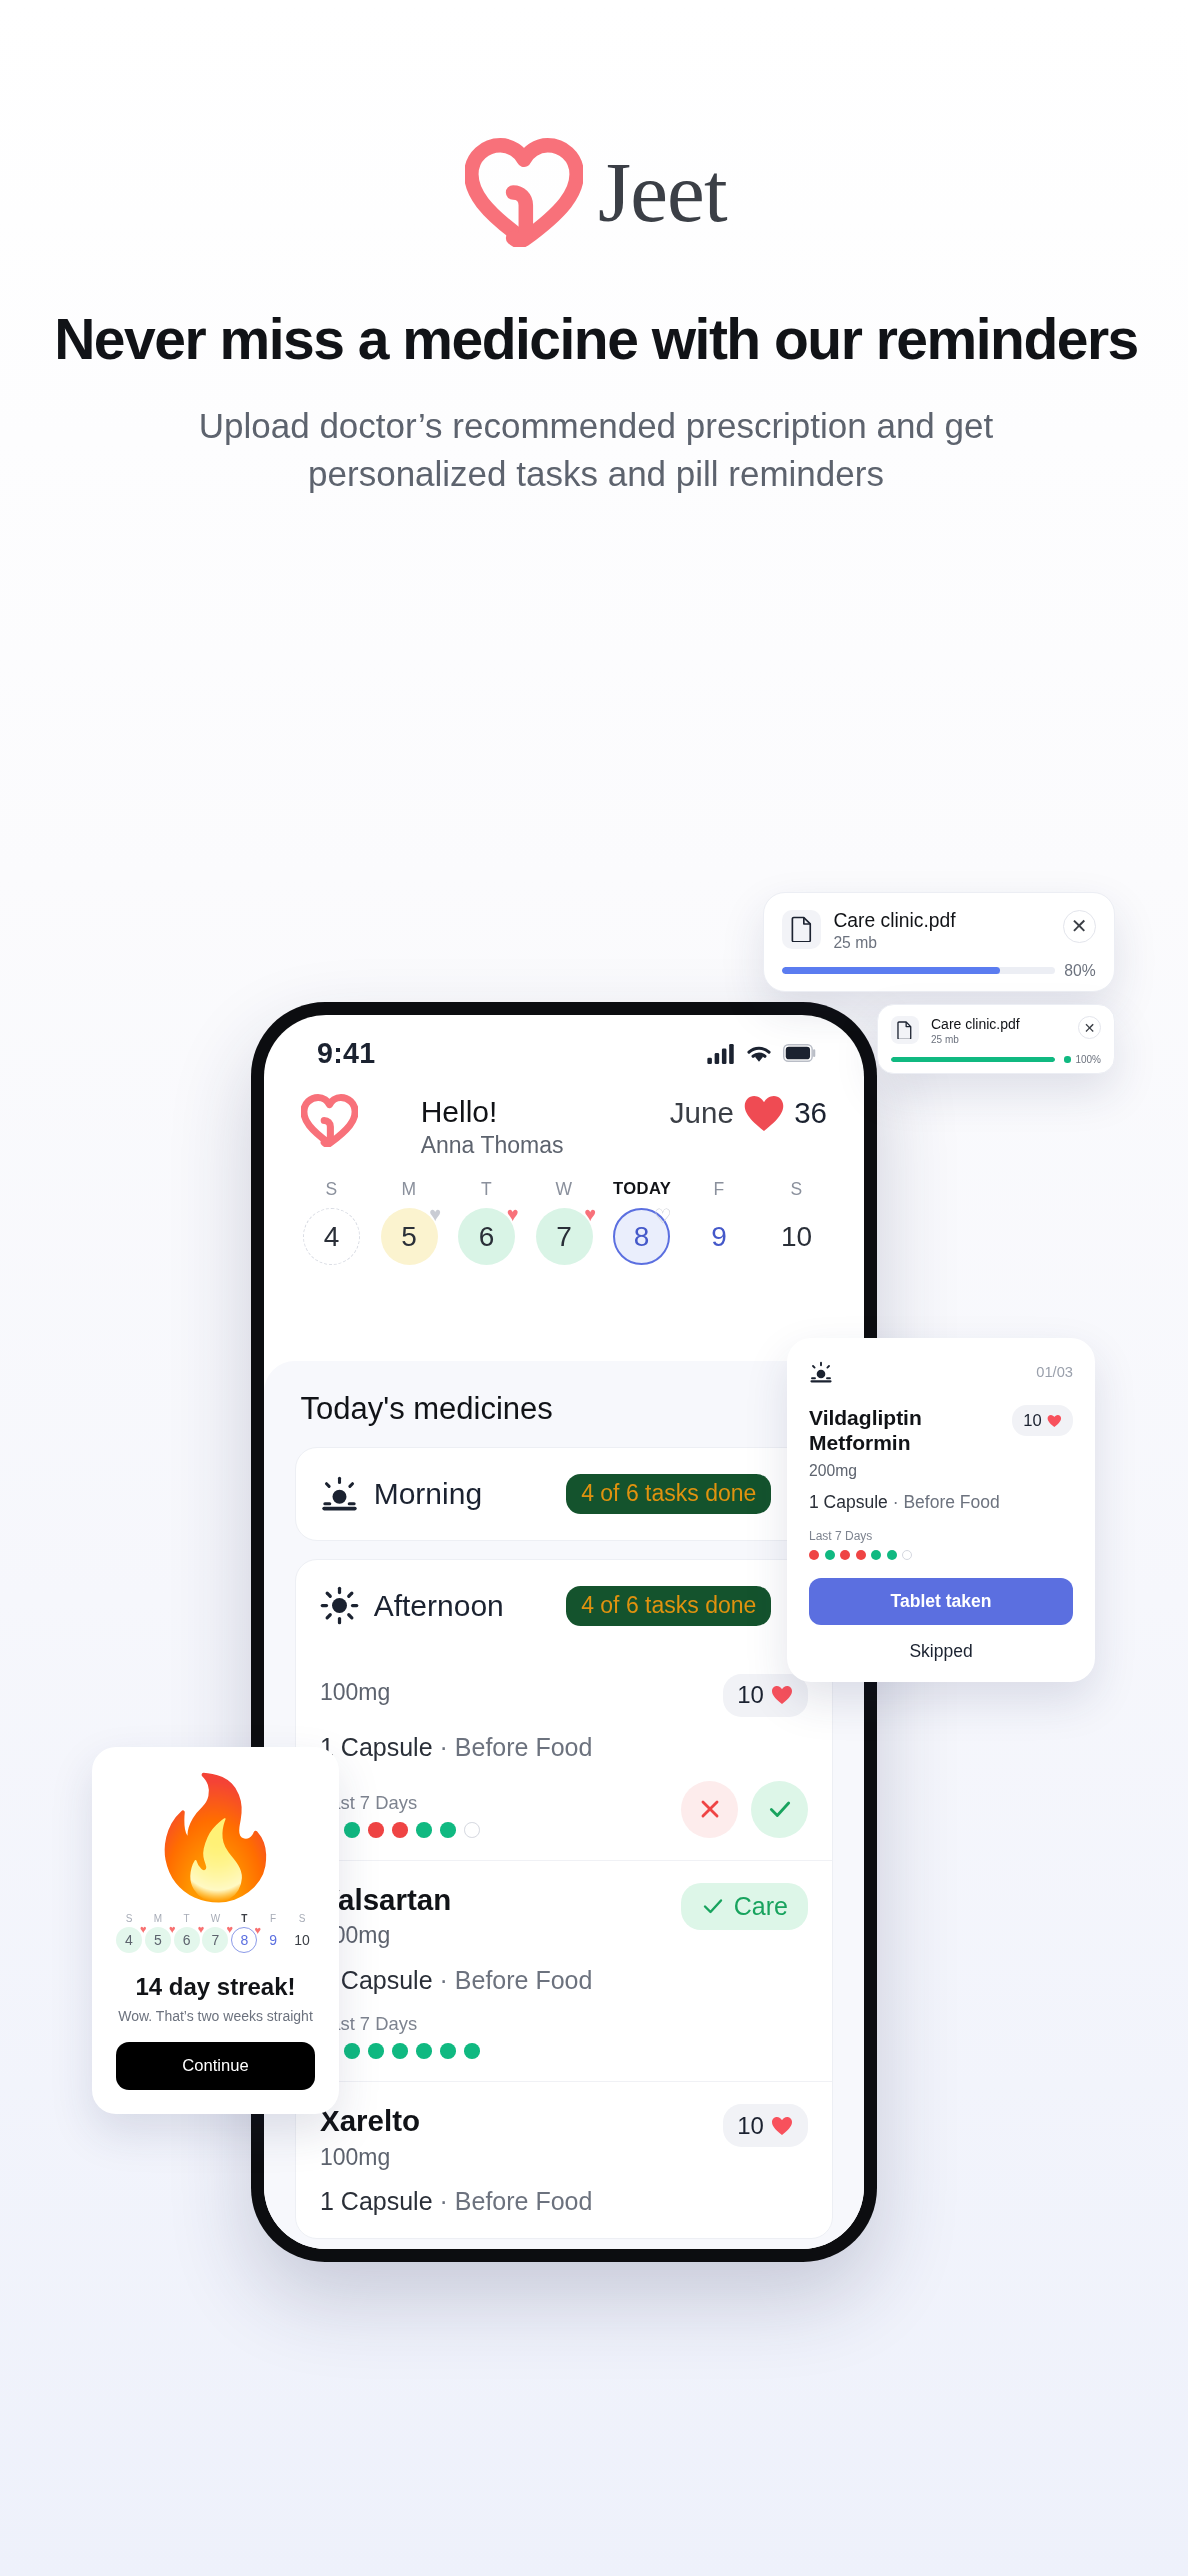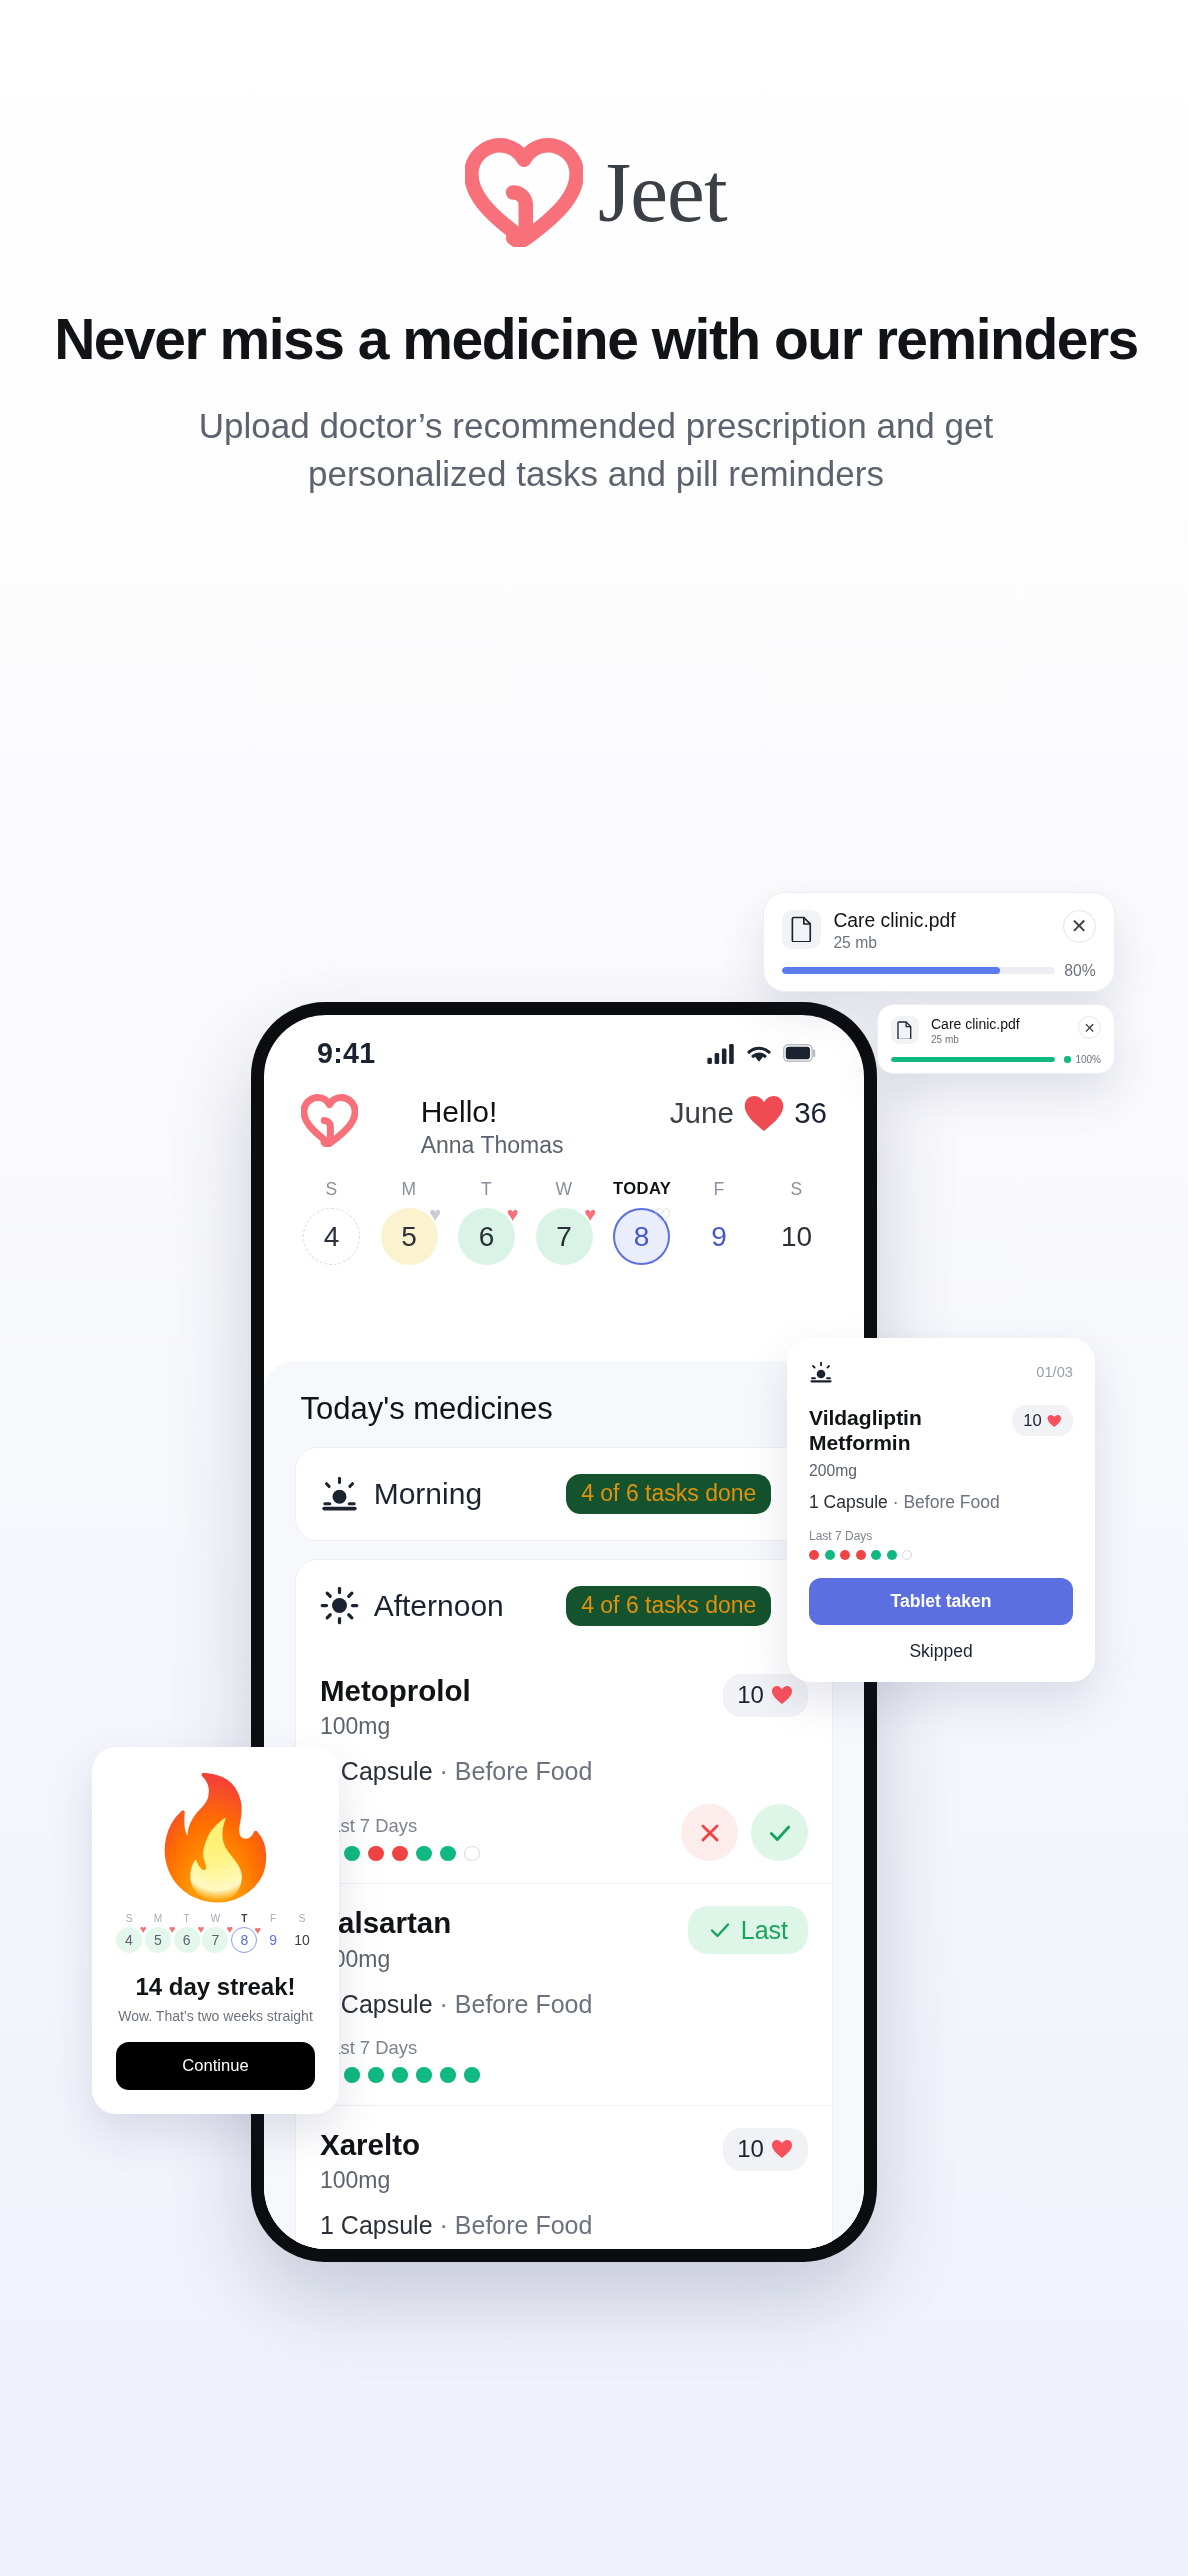--- a/index.html
+++ b/index.html
@@ -271,21 +271,20 @@
           <div class="sec-label">Afternoon</div>
           <div class="pill">4 of 6 tasks done</div>
           <svg class="chev" viewBox="0 0 24 24">
             <path d="M5 9 L12 16 L19 9" fill="none" stroke="#6c727e" stroke-width="2.2" stroke-linecap="round" stroke-linejoin="round"></path>
           </svg>
         </div>
         <div id="meds">
             <div class="med">
               <div class="med-top">
                 <div style="flex: 1 1 0%;">
-                  <div class="med-name">Metoprolol</div>
                   <div class="med-dose">100mg</div>
                 </div>
                 <div class="heartbadge">
                   <span>10</span>
                   <svg width="22" height="20" viewBox="0 0 24 22">
                     <path d="M12 21 C3 14 1 10 1 6.6 C1 3.4 3.4 1 6.4 1 C8.8 1 10.9 2.6 12 4.6 C13.1 2.6 15.2 1 17.6 1 C20.6 1 23 3.4 23 6.6 C23 10 21 14 12 21 Z" fill="#f8515c"></path>
                   </svg>
                 </div>
               </div>
               <div class="med-desc"><span>1 Capsule</span><span class="mut"> · </span><span class="mut">Before Food</span></div>
@@ -319,21 +318,21 @@
             <div class="med">
               <div class="med-top">
                 <div style="flex: 1 1 0%;">
                   <div class="med-name">Valsartan</div>
                   <div class="med-dose">100mg</div>
                 </div>
                 <div class="takenbadge">
                   <svg width="24" height="24" viewBox="0 0 24 24">
                     <path d="M4 12.5 L9.5 18 L20 6.5" fill="none" stroke="#18a35e" stroke-width="2.4" stroke-linecap="round" stroke-linejoin="round"></path>
                   </svg>
-                  <span>Last</span>
+                  <span>Care</span>
                 </div>
               </div>
               <div class="med-desc"><span>1 Capsule</span><span class="mut"> · </span><span class="mut">Before Food</span></div>
               <div class="med-foot">
                 <div class="l7">
                   <div class="l7-lab">Last 7 Days</div>
                   <div class="dots">
                     <div class="dot d-green"></div>
                     <div class="dot d-green"></div>
                     <div class="dot d-green"></div>

